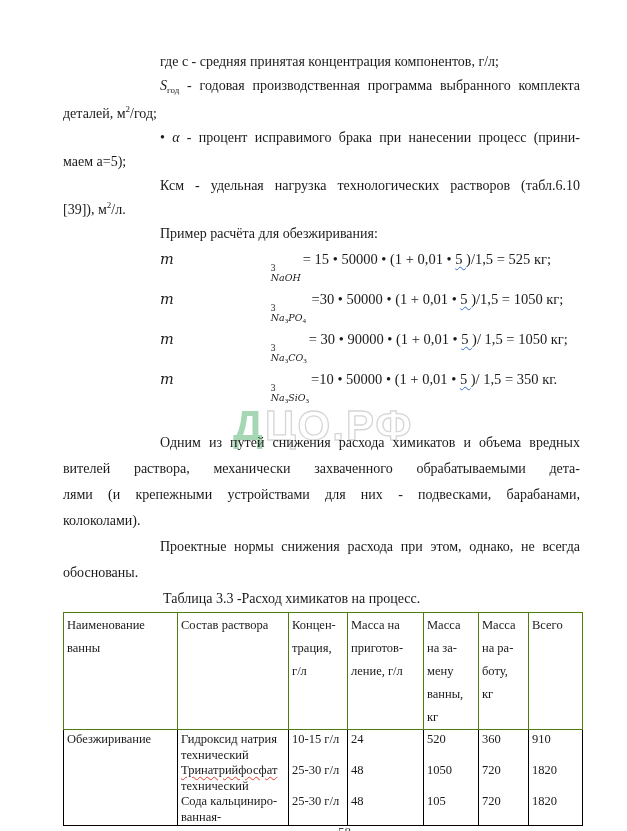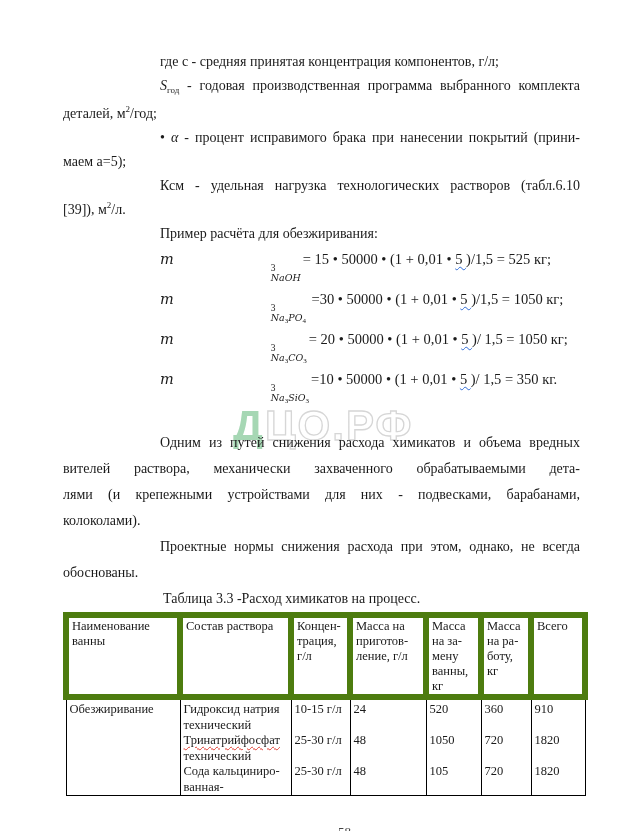--- a/index.html
+++ b/index.html
@@ -34,22 +34,22 @@
   .wavy-blue { text-decoration:underline; text-decoration-style:wavy;
                text-decoration-color:#2e6bd6; text-decoration-thickness:1px; text-underline-offset:2px; }
   .wavy-red  { text-decoration:underline; text-decoration-style:wavy;
                text-decoration-color:#e03c31; text-decoration-thickness:1px; text-underline-offset:2px; }
   #blockB { margin-top:24px; }
   #blockB .line, #blockC .line { line-height:26px; }
   .caption { line-height:26px; text-indent:100px; }
   
   table.tbl { border-collapse:collapse; width:519px; table-layout:fixed;
               font-size:12.5px; border:1.5px solid #000; }
-  .tbl th { border:6px solid #4d7c0f; font-weight:normal; text-align:left;
-            vertical-align:top; padding:1px 3px 0 3px; line-height:15px; white-space:pre-line; }
+  .tbl th { border:1px solid #4d7c0f; font-weight:normal; text-align:left;
+            vertical-align:top; padding:1px 3px 0 3px; line-height:23px; white-space:pre-line; }
   .tbl td { border-left:1px solid #000; border-right:1px solid #000;
             vertical-align:top; padding:0 3px; line-height:15.5px; }
   .tbl .ml { white-space:pre-line; }
   .tbl tr.r1 td { padding-top:2px; }
   .tbl td.cnum { text-align:left;margin-top:20px; }
   .pagenum { position:absolute; left:338px; top:824px; z-index:1;
              font-size:13px; color:#444; font-family:"Liberation Serif", serif; }
 </style>
 </head>
 <body>
@@ -57,40 +57,40 @@
 <div class="page">
 
   <div class="watermark"><span class="wm-d">Д</span><span class="wm-rest">ЦО.РФ</span></div>
 
   <div class="content">
 
     <div id="blockA">
       <div class="line ind">где с - средняя принятая концентрация компонентов, г/л;</div>
       <div class="line ind jl"><span class="it">S</span><span class="ssub">год</span><span> - годовая производственная программа выбранного комплекта</span></div>
       <div class="line"><span>деталей, м</span><sup class="s">2</sup><span>/год;</span></div>
-      <div class="line ind jl"><span>• </span><span class="it">α</span><span> - процент исправимого брака при нанесении покрытий (прини-</span></div>
+      <div class="line ind jl"><span>• </span><span class="it">α</span><span> - процент исправимого брака при нанесении процесс (прини-</span></div>
       <div class="line">маем а=5);</div>
       <div class="line ind jl">Ксм - удельная нагрузка технологических растворов (табл.6.10</div>
       <div class="line"><span>[39]), м</span><sup class="s">2</sup><span>/л.</span></div>
       <div class="line ind">Пример расчёта для обезжиривания:</div>
 
       <div class="line fline ind"><span class="mvar">m</span><span class="supsub">
             <span class="ss-top">3</span>
             <span class="ss-bot"><span class="ci">NaOH</span><span class="cd"></span><span class="ci"></span><span class="cd"></span></span>
           </span><span>= 15 • 50000 • (1 + 0,01 • </span><span class="wavy-blue">5 </span><span>)/1,5 = 525 кг;</span></div>
 
       <div class="line fline ind"><span class="mvar">m</span><span class="supsub">
             <span class="ss-top">3</span>
             <span class="ss-bot"><span class="ci">Na</span><span class="cd">3</span><span class="ci">PO</span><span class="cd">4</span></span>
           </span><span> =30 • 50000 • (1 + 0,01 • </span><span class="wavy-blue">5 </span><span>)/1,5 = 1050 кг;</span></div>
 
       <div class="line fline ind"><span class="mvar">m</span><span class="supsub">
             <span class="ss-top">3</span>
             <span class="ss-bot"><span class="ci">Na</span><span class="cd">3</span><span class="ci">CO</span><span class="cd">3</span></span>
-          </span><span>= 20 • 50000 • (1 + 0,01 • </span><span class="wavy-blue">5 </span><span>)/ 1,5 = 1050 кг;</span></div>
+          </span><span>= 30 • 90000 • (1 + 0,01 • </span><span class="wavy-blue">5 </span><span>)/ 1,5 = 1050 кг;</span></div>
 
       <div class="line fline ind"><span class="mvar">m</span><span class="supsub">
             <span class="ss-top">3</span>
             <span class="ss-bot"><span class="ci">Na</span><span class="cd">3</span><span class="ci">SiO</span><span class="cd">3</span></span>
           </span><span>=10 • 50000 • (1 + 0,01 • </span><span class="wavy-blue">5 </span><span>)/ 1,5 = 350 кг.</span></div>
     </div>
 
     <div id="blockB">
       <div class="line ind jl">Одним из путей снижения расхода химикатов и объема вредных</div>
       <div class="line jl">вителей раствора, механически захваченного обрабатываемыми дета-</div>

